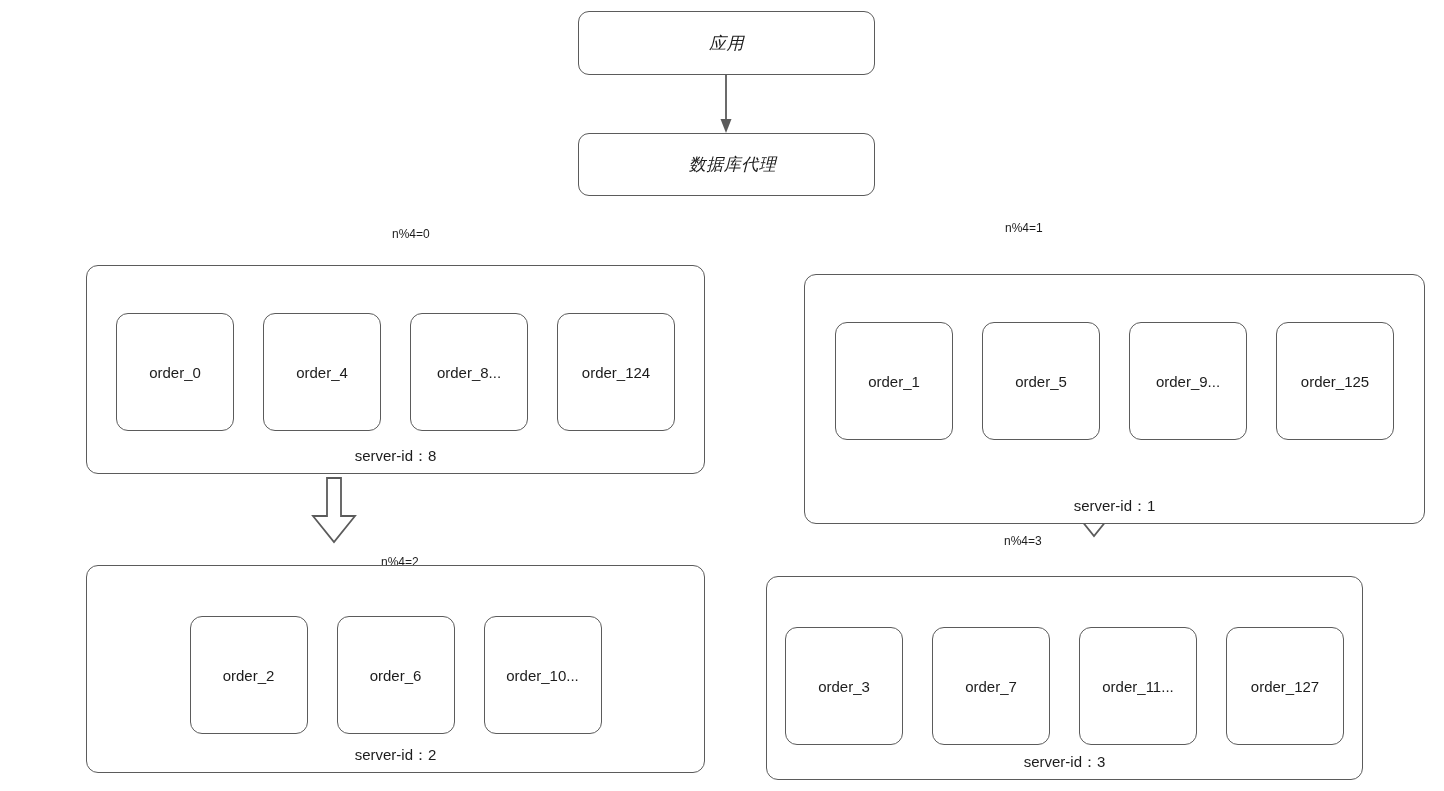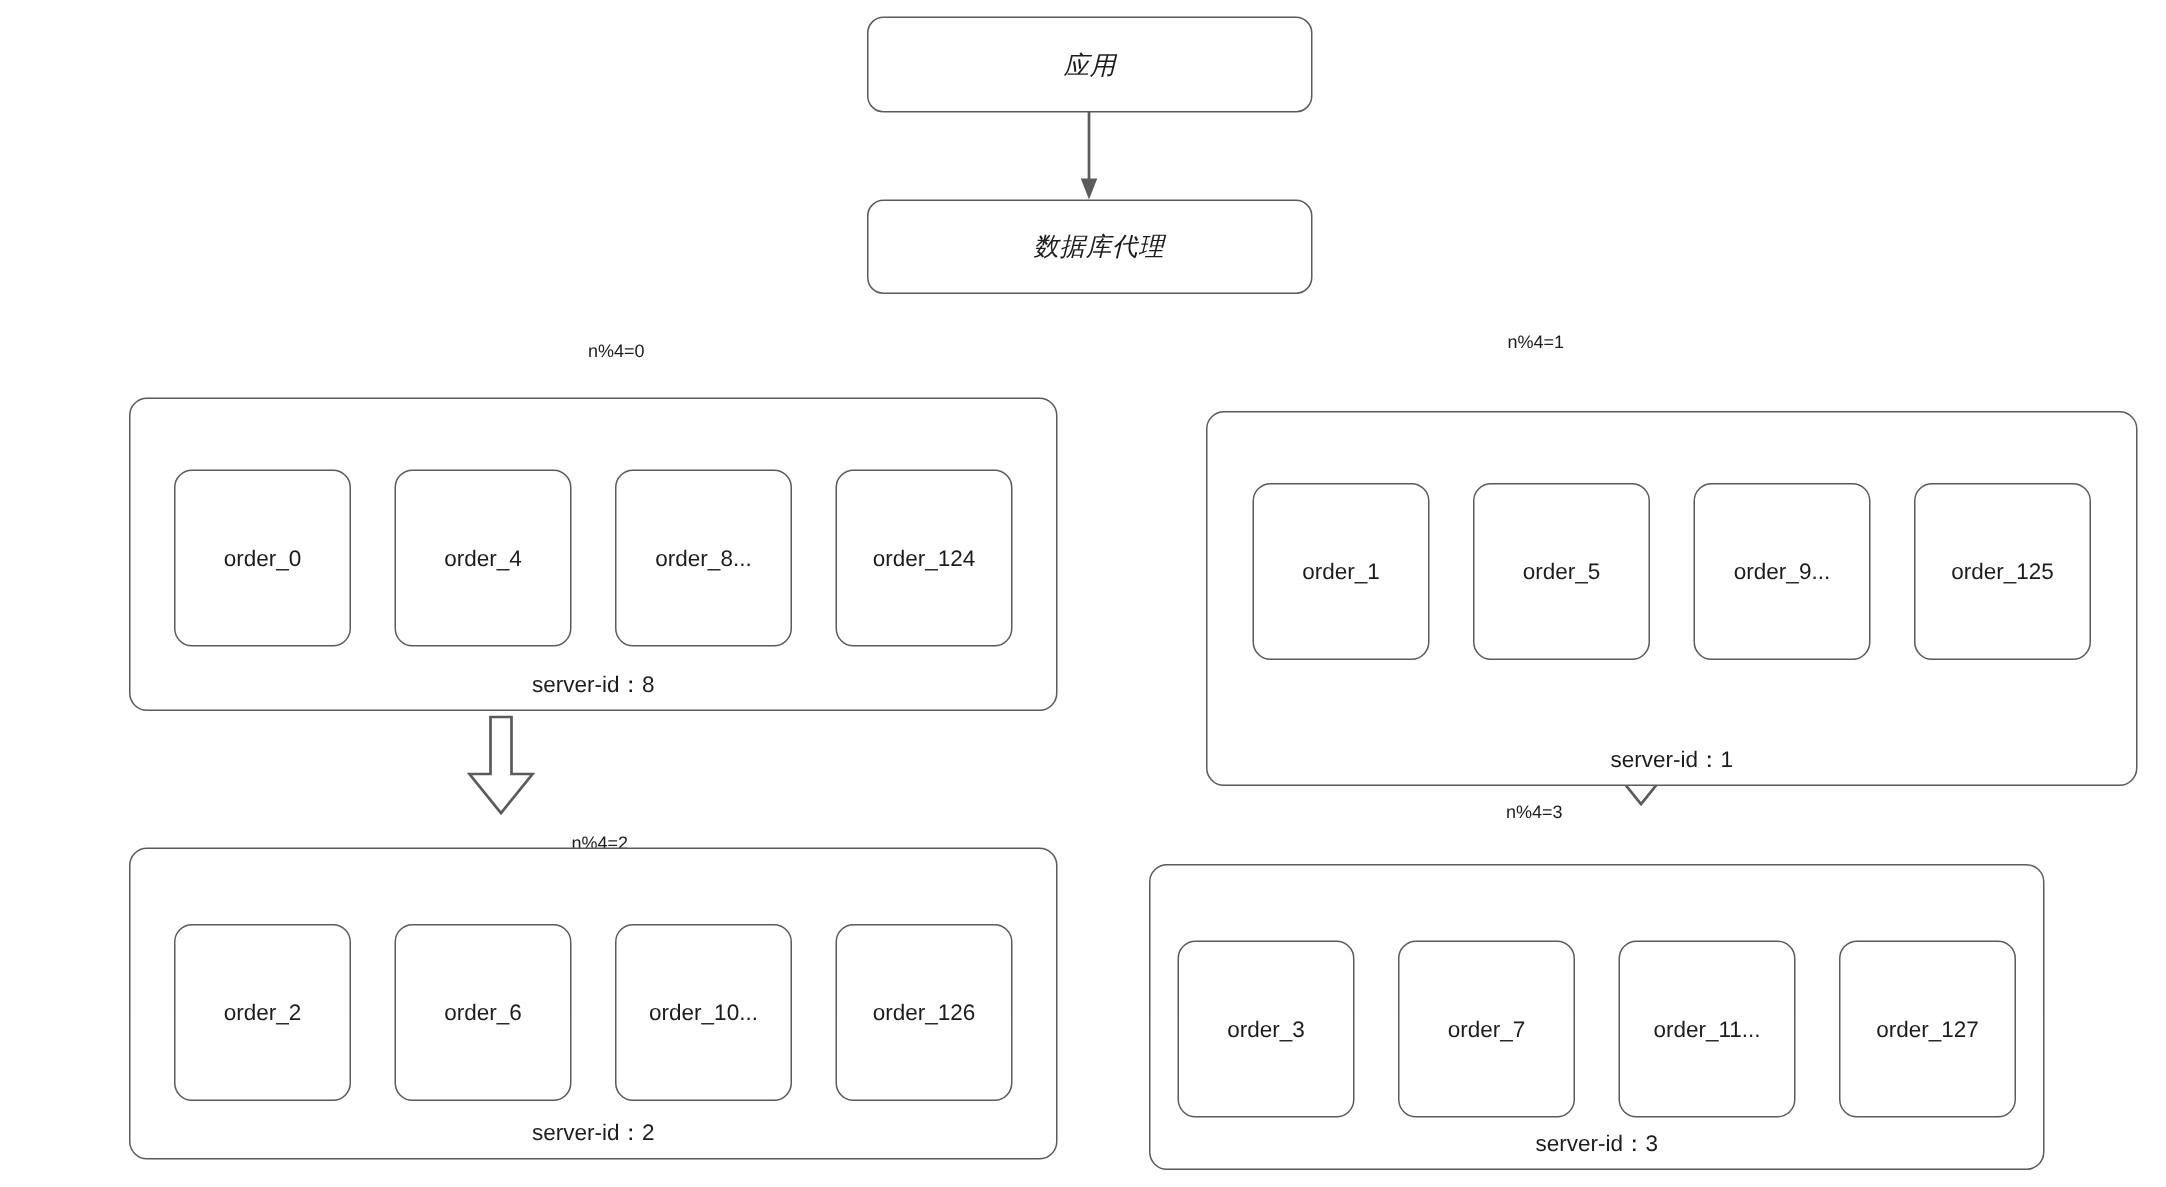--- a/index.html
+++ b/index.html
@@ -186,23 +186,20 @@
     <div class="cards-row">
       <div class="order-card">
         <span>order_2</span>
       </div>
       <div class="order-card">
         <span>order_6</span>
       </div>
       <div class="order-card">
         <span>order_10...</span>
       </div>
-      <div class="order-card">
-        <span>order_126</span>
-      </div>
     </div>
     <div class="server-id">server-id：2</div>
   </div>
 
   <div class="server-group" id="group-3">
     <div class="cards-row">
       <div class="order-card">
         <span>order_3</span>
       </div>
       <div class="order-card">

